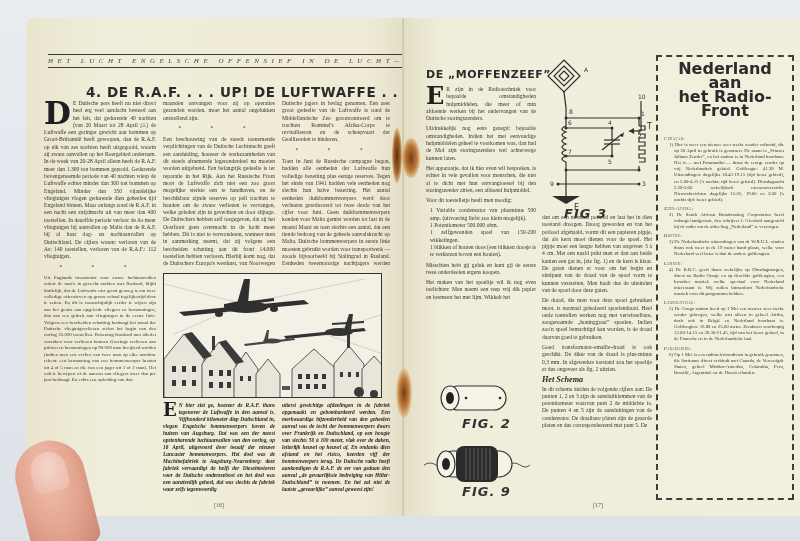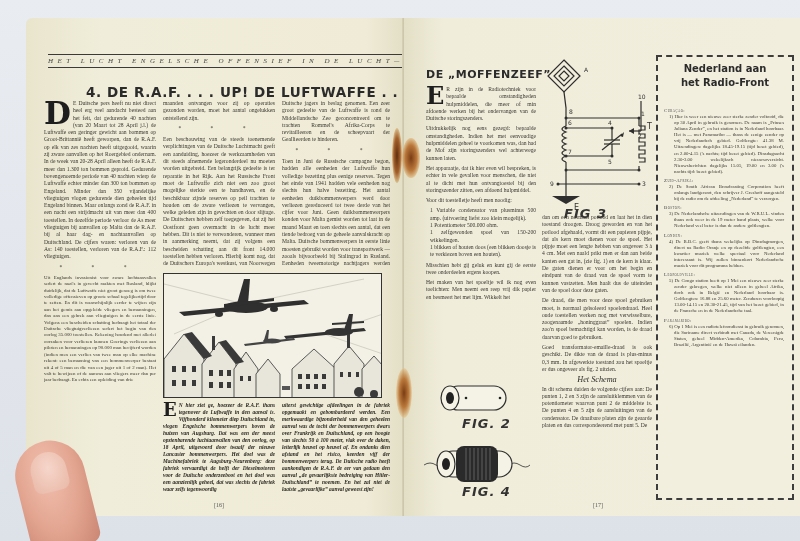--- a/index.html
+++ b/index.html
@@ -28,24 +28,24 @@
   .illustration { position: absolute; left: 137px; top: 255px; width: 219px; height: 125px; border: 1.5px solid #333; background: #f4f2e6; overflow: hidden; }
 
   .bold-col { position: absolute; font-size: 5.4px; line-height: 7px; font-weight: bold; font-style: italic; color: #2a2620; text-align: justify; overflow: hidden; }
 
   .page-num { position: absolute; font-size: 6px; color: #555; }
 
   .sec-title { position: absolute; left: 22px; top: 50px; font-family: "DejaVu Sans", sans-serif; font-weight: bold; font-size: 11px; color: #2b2b2b; letter-spacing: 0.5px; white-space: nowrap; }
 
   .fig-label { position: absolute; font-family: "DejaVu Sans", sans-serif; font-style: italic; font-weight: bold; font-size: 13px; color: #333; letter-spacing: 1px; }
 
-  .subhead { font-style: italic; font-weight: normal; font-size: 8.2px; text-align: center; margin: 3px 0 2px; color: #2c2a26; }
+  .subhead { font-style: italic; font-weight: bold; font-size: 8.2px; margin: 3px 0 2px; color: #2c2a26; }
 
   .sidebar-box { position: absolute; left: 252px; top: 37px; width: 138px; height: 445px; border: 2px dashed #3d3d3d; padding: 5px 6px; background: #f2efde; }
-  .sidebar-title { font-family: "DejaVu Sans", sans-serif; font-weight: bold; font-size: 10px; line-height: 14px; text-align: center; color: #2b2b2b; margin-bottom: 18px; }
+  .sidebar-title { font-family: "DejaVu Sans", sans-serif; font-weight: bold; font-size: 16px; line-height: 14px; text-align: center; color: #2b2b2b; margin-bottom: 18px; }
   .sb-place { font-size: 4.8px; letter-spacing: 0.5px; font-variant: small-caps; color: #444; margin: 3px 0 1px; }
   .sb-item { font-size: 4.8px; line-height: 6.1px; color: #3b3730; text-align: justify; padding-left: 10px; text-indent: -5px; padding-right: 2px; }
 
   .scorch { position: absolute; border-radius: 50%; }
 
   .thumb { position: absolute; left: 20px; top: 440px; width: 70px; height: 110px; border-radius: 35px 35px 10px 10px; background: radial-gradient(ellipse at 45% 30%, #f1bfae 0%, #e2a48f 55%, #c98572 100%); transform: rotate(-14deg); }
   .thumb-nail { position: absolute; left: 31px; top: 452px; width: 36px; height: 40px; border-radius: 18px 18px 8px 8px; background: radial-gradient(ellipse at 50% 40%, #f6d6cb, #e9b8a6); transform: rotate(-14deg); }
 </style>
 </head>
 <body>
@@ -292,21 +292,21 @@
           <line x1="48" y1="5" x2="48" y2="37"></line>
           <line x1="52" y1="5" x2="52" y2="37"></line>
         <line x1="56" y1="5" x2="56" y2="37"></line>
           <line x1="60" y1="5" x2="60" y2="37"></line>
           <line x1="64" y1="5" x2="64" y2="37"></line>
           <line x1="68" y1="5" x2="68" y2="37"></line>
       </g>
       <ellipse cx="24" cy="21" rx="9" ry="13" fill="#f5f3e6" stroke="#2e2e2e" stroke-width="1.2"></ellipse>
       <ellipse cx="24" cy="21" rx="4" ry="6" fill="#222"></ellipse>
     </svg>
-    <div class="fig-label" style="left:58px; top:466px;">FIG. 4</div>
+    <div class="fig-label" style="left:58px; top:466px;">FIG. 9</div>
 
     <div class="col" style="left:138px; top:196px; width:110px; height:286px;">
       <p>dan om een normaal potlood en laat het in dien toestand droogen. Droog geworden en van het potlood afgehaald, vormt dit een papieren pijpje, dat als kern moet dienen voor de spoel. Het pijpje moet een lengte hebben van ongeveer 3 à 4 cm. Met een naald prikt men er dan aan beide kanten een gat in, (zie fig. 1) en de kern is klaar. De gaten dienen er voor om het begin en eindpunt van de draad van de spoel vorm te kunnen vastzetten. Men haalt dus de uiteinden van de spoel door deze gaten.</p>
       <p>De draad, die men voor deze spoel gebruiken moet, is normaal geïsoleerd spoelendraad. Heel oude toestellen werken nog met verwisselbare, zoogenaamde „honinggraat” spoelen. Indien zoo'n spoel bemachtigd kan worden, is de draad daarvan goed te gebruiken.</p>
       <p>Goed transformator-emaille-draad is ook geschikt. De dikte van de draad is plus-minus 0,3 mm. In afgewerkte toestand zou het spoeltje er dus ongeveer als fig. 2 uitzien.</p>
       <div class="subhead">Het Schema</div>
       <p>In dit schema duiden de volgende cijfers aan: De punten 1, 2 en 3 zijn de aansluitklemmen van de potentiometer waarvan punt 2 de middelste is. De punten 4 en 5 zijn de aansluitingen van de condensator. De draaibare platen zijn de geaarde platen en dus correspondeerend met punt 5. De</p>
     </div>
 
     <div class="page-num" style="left:189px; top:484px;">[17]</div>

